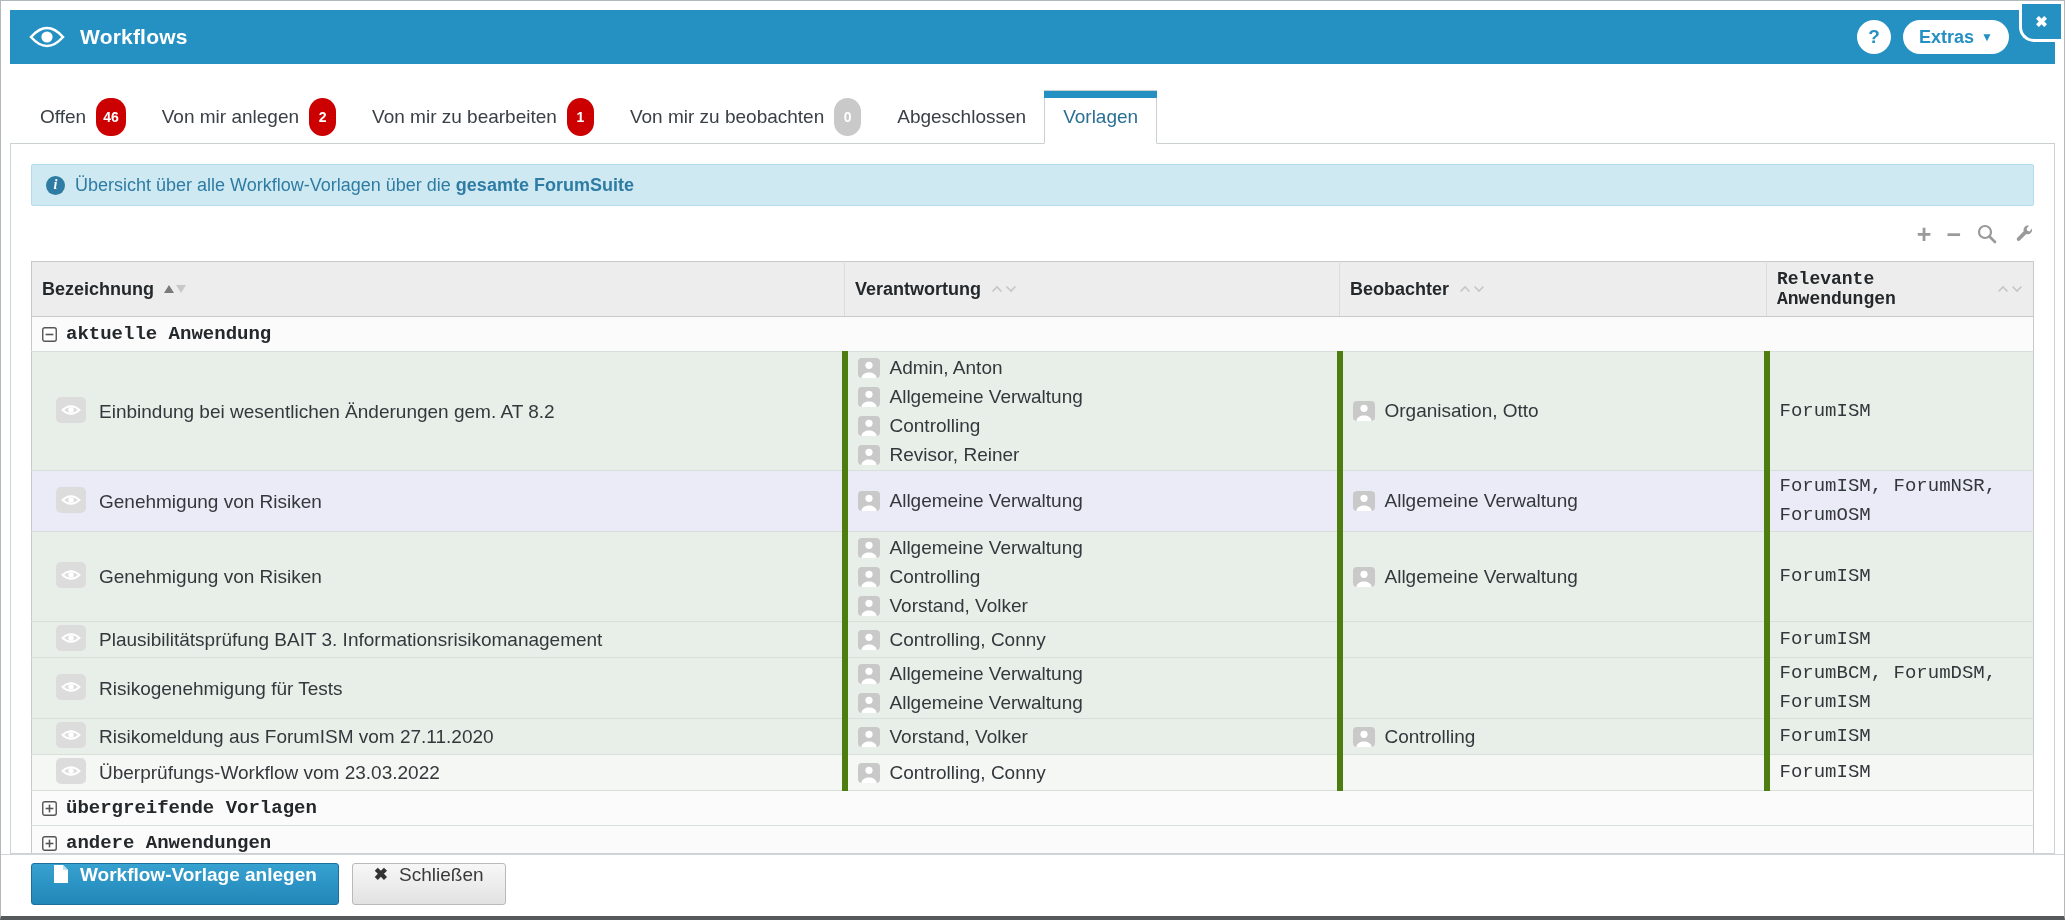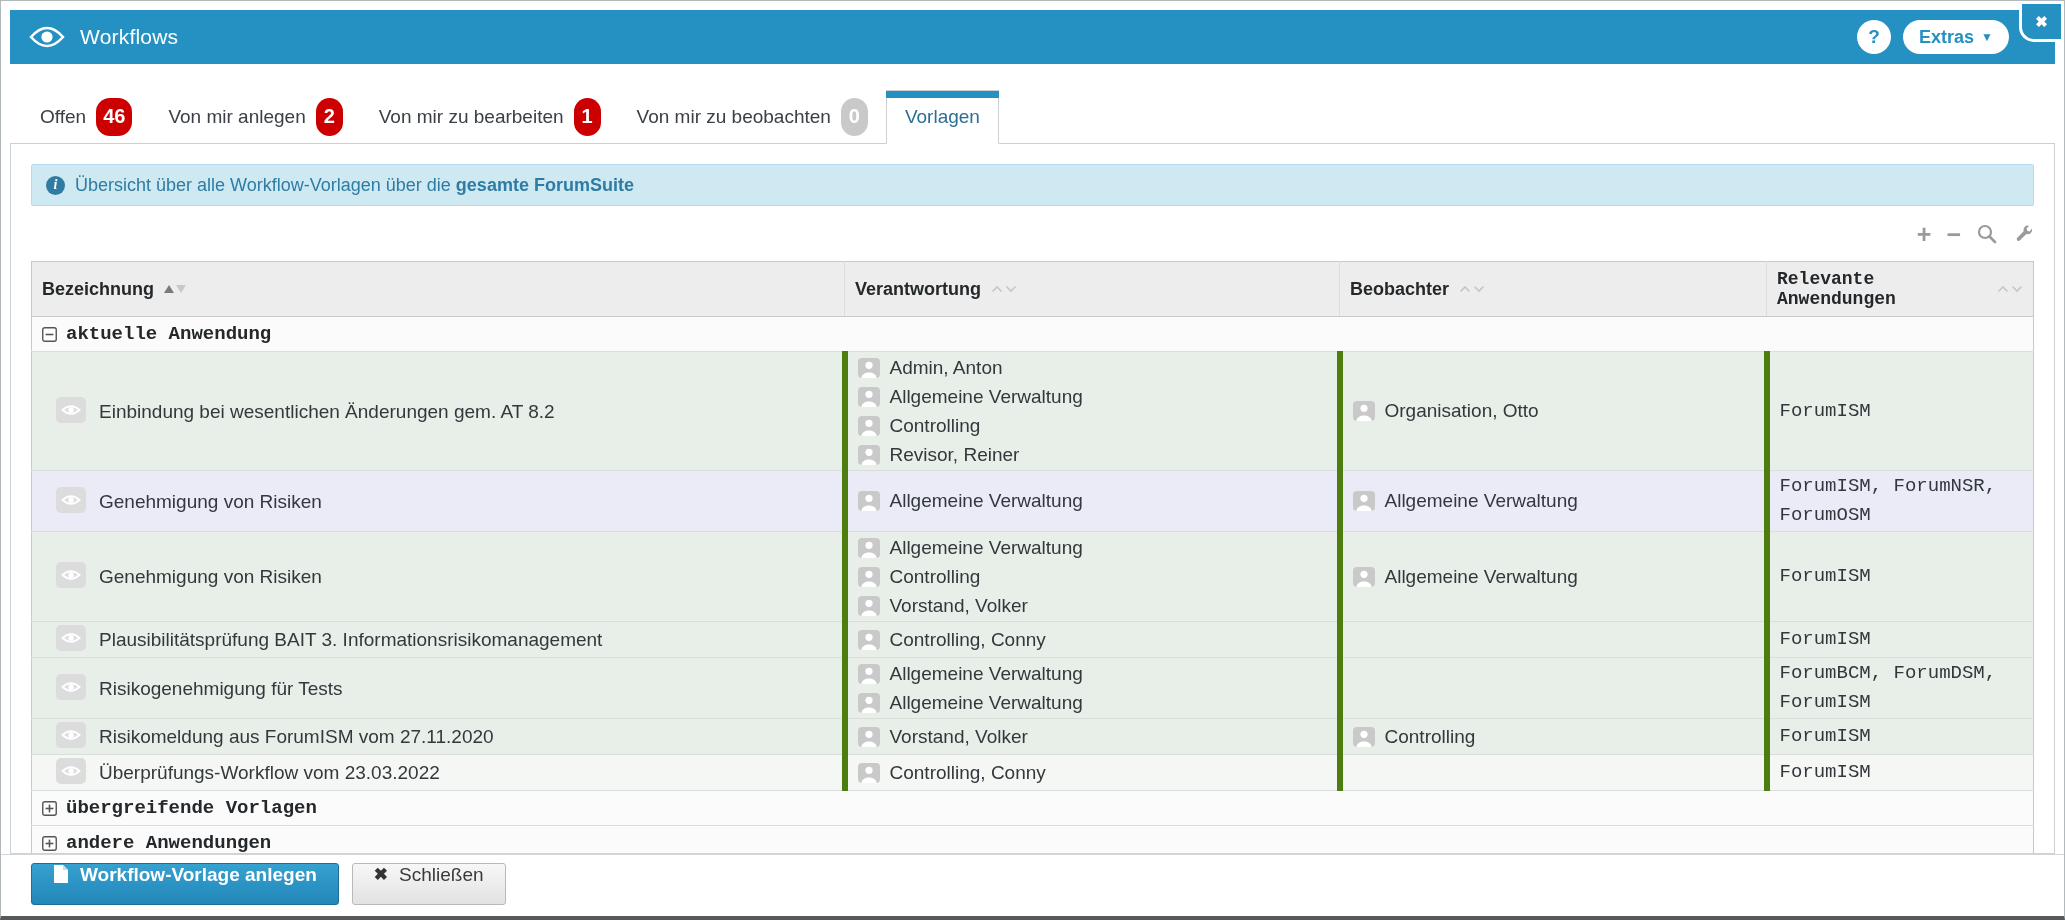--- a/index.html
+++ b/index.html
@@ -3,38 +3,38 @@
 <meta charset="utf-8">
 <style>
   html,body{margin:0;padding:0;background:#fff;}
   body{width:2065px;height:920px;position:relative;font-family:"Liberation Sans",sans-serif;color:#333;}
   .frame{position:absolute;inset:0;background:#fff;border:1px solid #b2b9bd;border-bottom:4px solid #55595c;box-sizing:border-box;}
 
   
   .titlebar{position:absolute;top:9px;left:9px;right:9px;height:54px;background:var(--brand,#2590c2);
     display:flex;align-items:center;padding:0 18px;box-sizing:border-box;}
   .titlebar .logo{display:flex;align-items:center;margin-right:14px;}
-  .titlebar .title{color:#fff;font-size:21px;font-weight:normal;letter-spacing:.2px;}
+  .titlebar .title{color:#fff;font-size:21px;font-weight:bold;letter-spacing:.2px;}
   .titlebar .spacer{flex:1;}
   .help-btn{width:34px;height:34px;border-radius:50%;background:#fff;color:var(--brand,#2590c2);
     font-size:19px;font-weight:bold;display:flex;align-items:center;justify-content:center;cursor:pointer;margin-right:12px;}
   .extras-btn{height:34px;border-radius:17px;background:#fff;color:var(--brand,#2590c2);font-size:18px;font-weight:bold;
     display:flex;align-items:center;gap:7px;padding:0 16px;cursor:pointer;margin-right:28px;}
   .extras-caret{font-size:12px;line-height:1;}
   .corner-close{position:absolute;top:3px;right:3px;width:42px;height:38px;background:var(--brand,#2590c2);
     border-left:3px solid #fff;border-bottom:3px solid #fff;border-radius:0 0 0 15px;
     display:flex;align-items:center;justify-content:center;color:#fff;font-size:15px;font-weight:bold;cursor:pointer;box-sizing:border-box;}
 
   
   .tabbar{position:absolute;top:89px;left:9px;right:9px;height:54px;display:flex;align-items:stretch;
     padding-left:12px;border-bottom:1px solid #cbd0d3;box-sizing:border-box;}
   .tab{display:flex;align-items:center;gap:10px;padding:0 18px;font-size:19px;color:#3a4045;cursor:pointer;white-space:nowrap;}
   .tab.active{background:#fff;border:1px solid #cbd0d3;border-bottom:1px solid #fff;margin-bottom:-1px;position:relative;color:#2a6f94;}
   .tab.active::before{content:'';position:absolute;top:0;left:-1px;right:-1px;height:7px;background:var(--brand,#2590c2);}
-  .badge{min-width:13px;height:38px;padding:0 7px;border-radius:14px;color:#fff;font-size:20px;font-weight:bold;
+  .badge{min-width:13px;height:38px;padding:0 7px;border-radius:14px;color:#fff;font-size:14px;font-weight:bold;
     display:flex;align-items:center;justify-content:center;}
   .badge.red{background:var(--badge-red,#c00);}
   .badge.gray{background:var(--badge-gray,#c9c9c9);}
 
   
   .content{position:absolute;top:143px;left:9px;right:9px;bottom:62px;border:1px solid #cdd2d5;border-top:none;
     box-sizing:border-box;background:#fff;overflow:hidden;}
   .banner{margin:20px 20px 0;height:42px;background:var(--banner-bg,#cfe9f3);border:1px solid var(--banner-border,#b5dcec);
     border-radius:2px;display:flex;align-items:center;gap:10px;padding:0 14px;box-sizing:border-box;
     color:var(--banner-text,#2e7ca3);font-size:18px;}
@@ -114,20 +114,24 @@
     <span class="badge red">2</span>
   </div>
       <div class="tab">
     <span class="tab-label">Von mir zu bearbeiten</span>
     <span class="badge red">1</span>
   </div>
       <div class="tab">
     <span class="tab-label">Von mir zu beobachten</span>
     <span class="badge gray">0</span>
   </div>
+      <div class="tab">
+    <span class="tab-label">Abgeschlossen</span>
+
+  </div>
       <div class="tab active">
     <span class="tab-label">Vorlagen</span>
 
   </div>
     </div>
 
   <div class="content">
 
     <div class="banner">
       <span class="info-icon">i</span>

